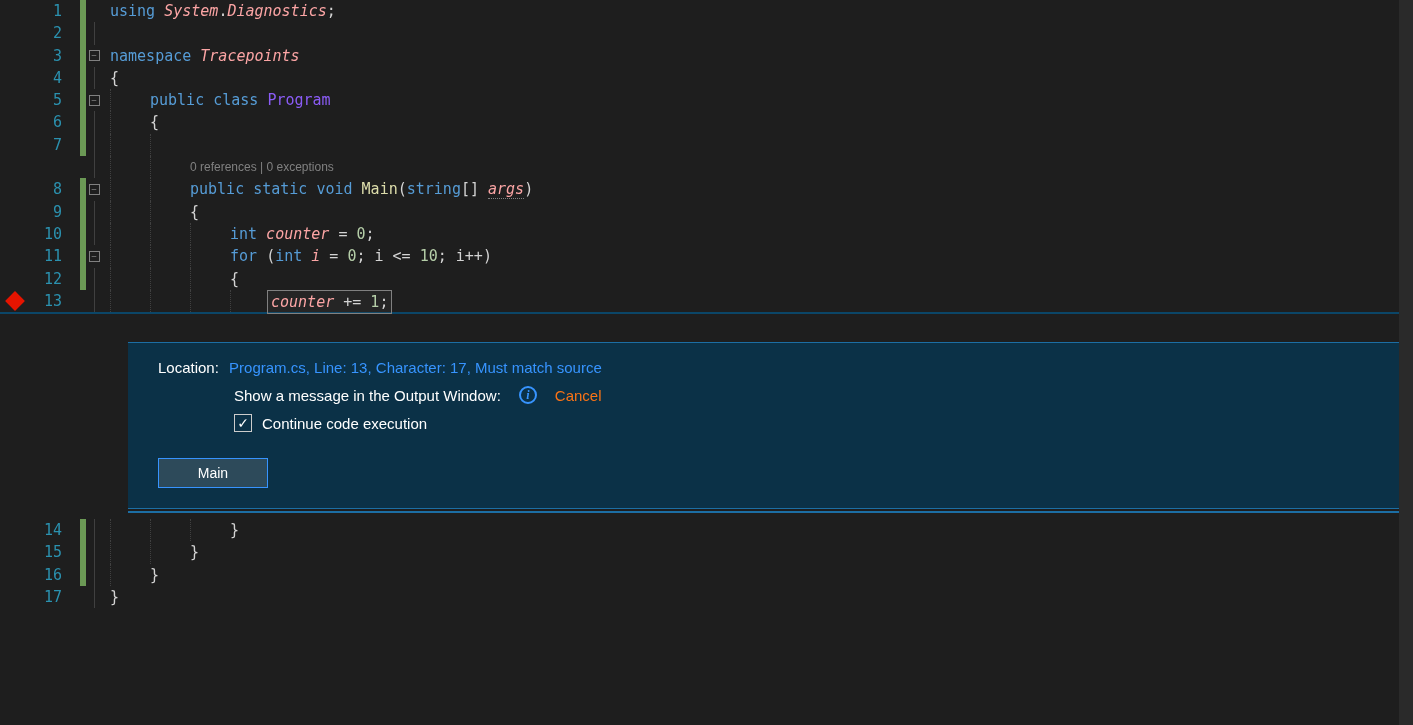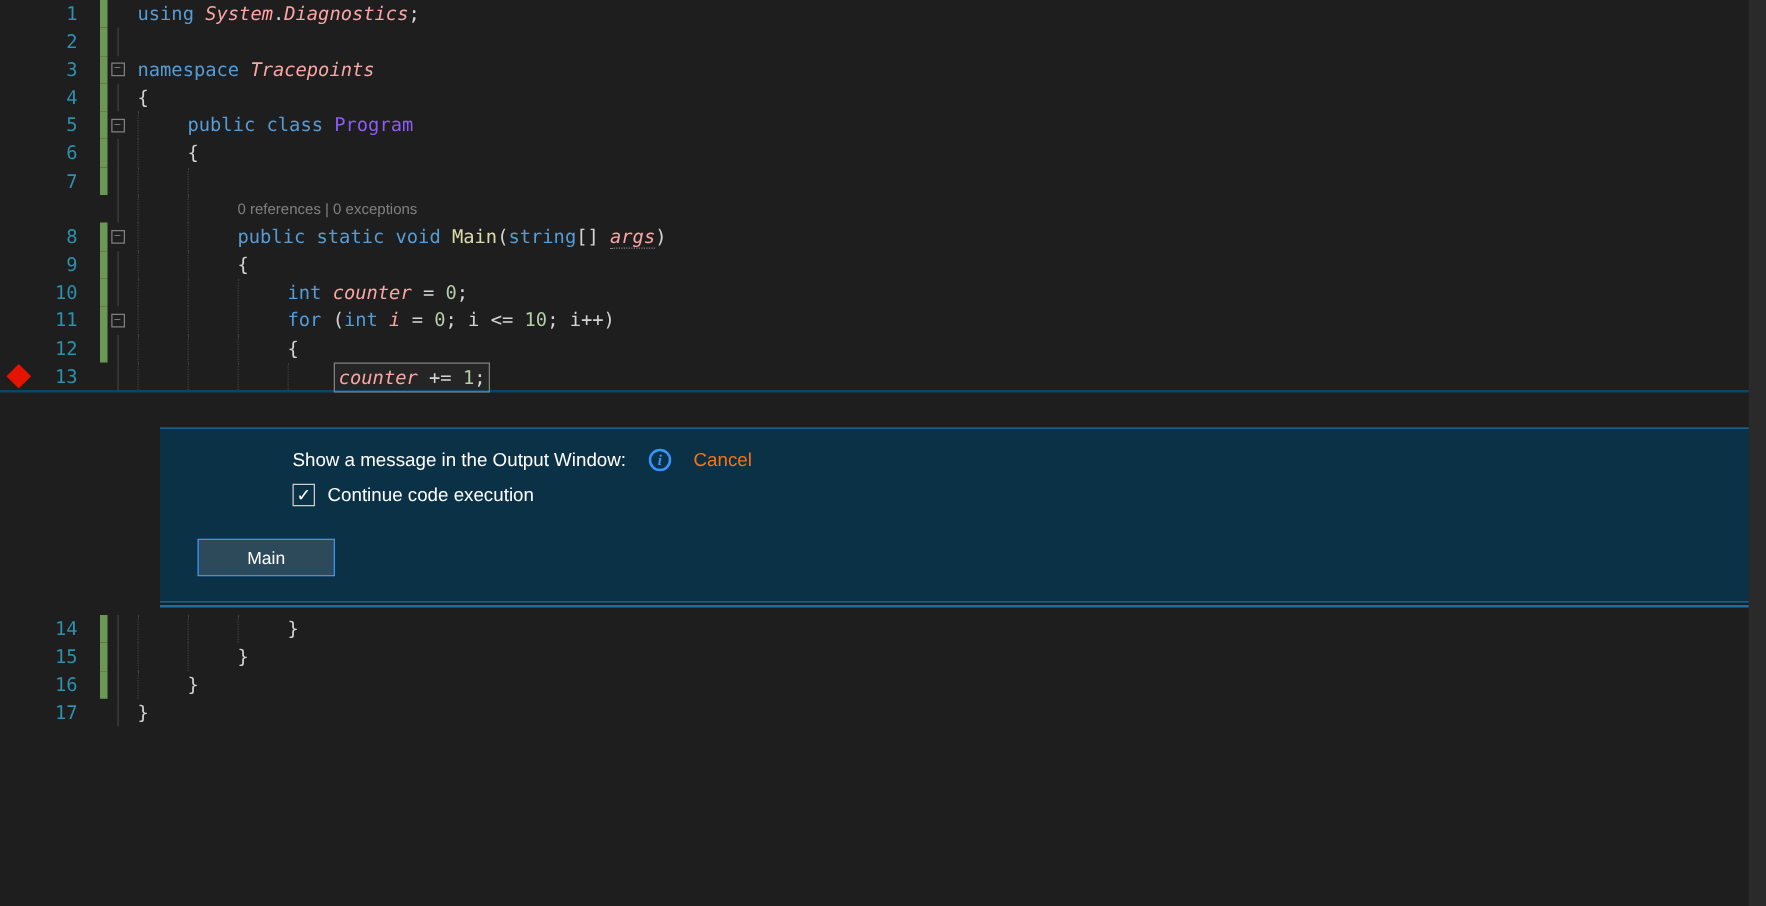--- a/index.html
+++ b/index.html
@@ -362,20 +362,24 @@
         <div class="indent-guide" style="left: 80px;"></div>
         <div class="indent-guide" style="left: 120px;"></div>
       </div>
       <span class="code"><span class="highlight-line13"><span class="n">counter </span><span class="p">+=</span><span class="n"> </span><span class="s">1</span><span class="p">;</span></span></span>
     </div>
   </div>
 
 <div class="gap-before-panel"></div>
 
 <div class="panel">
+  <div class="loc-row">
+    <span class="loc-label">Location:</span>
+    <span class="loc-link">Program.cs, Line: 13, Character: 17, Must match source</span>
+  </div>
   <div class="panel-actions-body">
     <div class="msg-row">
       <span>Show a message in the Output Window:</span>
       <span class="info-icon">i</span>
       <span class="cancel-link">Cancel</span>
     </div>
     <div class="panel-check-row" style="margin-left:0;">
       <span class="checkbox checked" id="cb-cont"></span>
       <span>Continue code execution</span>
     </div>

